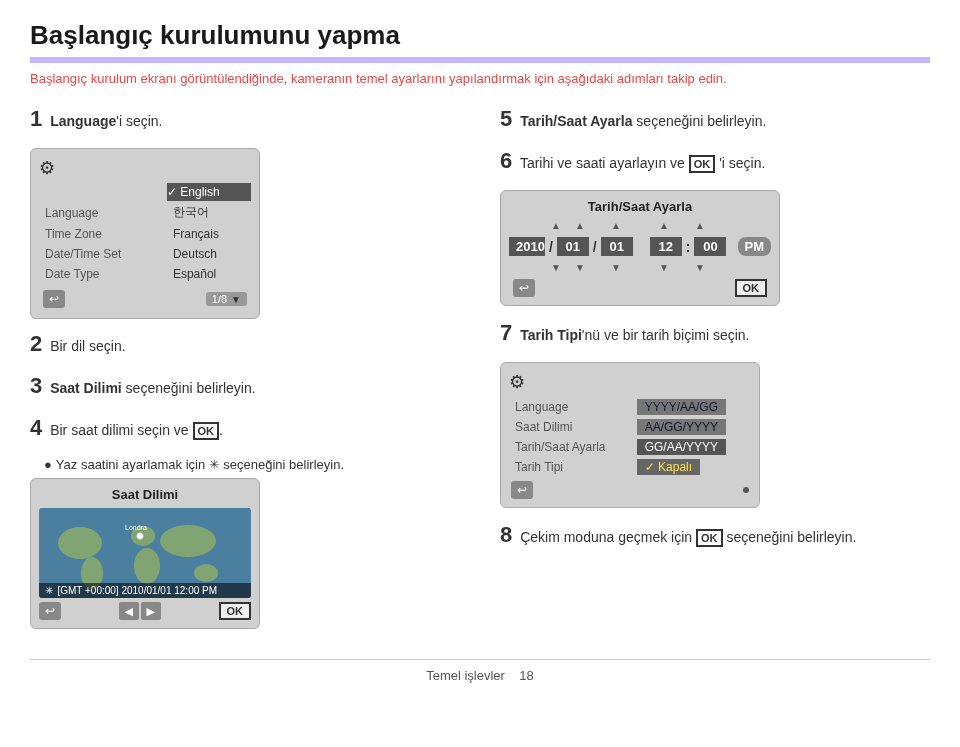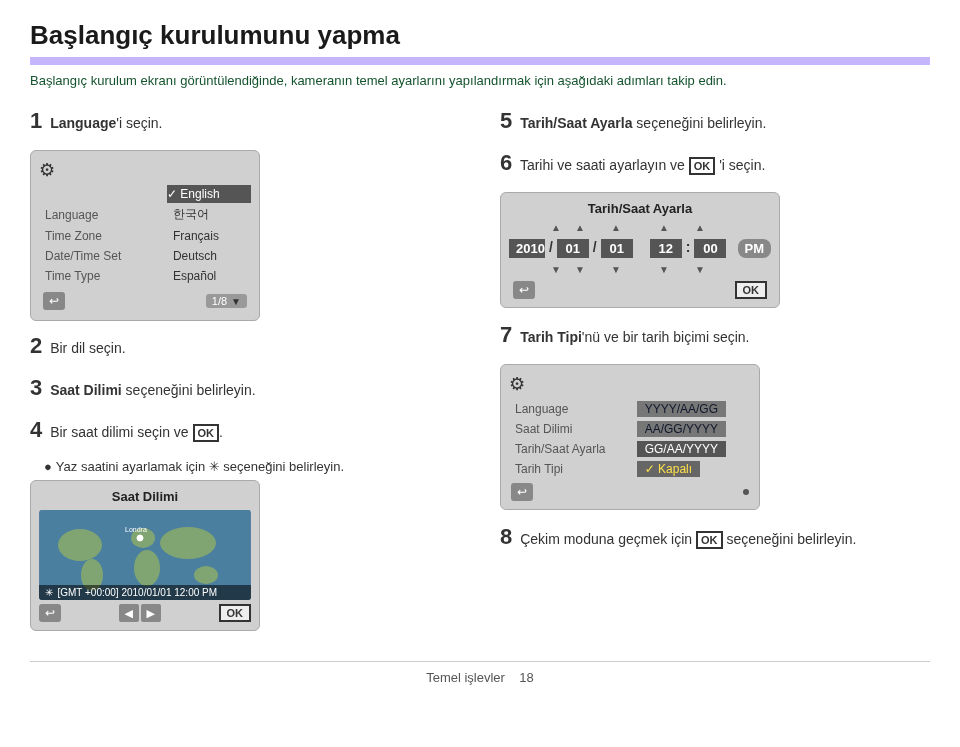--- a/index.html
+++ b/index.html
@@ -9,27 +9,27 @@
       color: #333;
       font-size: 14px;
       width: 960px;
       min-height: 747px;
       padding: 20px 30px 20px 30px;
     }
     .page-title {
       font-size: 26px;
       font-weight: bold;
       color: #1a1a1a;
-      border-bottom: 8px solid #c4b5fd;
+      border-bottom: 6px solid #c4b5fd;
       padding-bottom: 6px;
       margin-bottom: 6px;
     }
     .page-subtitle {
       font-size: 13px;
-      color: #14532d;
+      color: #ef4444;
       margin-bottom: 20px;
       margin-top: 8px;
     }
     .two-col {
       display: grid;
       grid-template-columns: 1fr 1fr;
       gap: 1px 40px;
     }
     .step-block {
       margin-bottom: 16px;
@@ -123,20 +123,21 @@
     .datetime-panel {
       background: #d0d0d0;
       border: 1px solid #aaa;
       border-radius: 6px;
       padding: 8px;
       margin-top: 6px;
       width: 280px;
     }
     .dt-row {
       display: flex;
+      align-items: center;
       justify-content: center;
       gap: 4px;
       font-size: 14px;
       font-weight: bold;
       color: #222;
       margin: 6px 0;
     }
     .dt-val {
       background: #555;
       color: #fff;
@@ -332,21 +333,21 @@
         </tr>
         <tr>
           <td class="menu-item-label">Time Zone</td>
           <td>Français</td>
         </tr>
         <tr>
           <td class="menu-item-label">Date/Time Set</td>
           <td>Deutsch</td>
         </tr>
         <tr>
-          <td class="menu-item-label">Time Type</td>
+          <td class="menu-item-label">Date Type</td>
           <td>Español</td>
         </tr>
       </tbody>
         </table>
       <div class="panel-bottom-row">
         <span class="back-btn">↩</span>
         <div class="page-indicator">
           <span>1/8</span>
           <span class="chevron">▼</span>
         </div>

